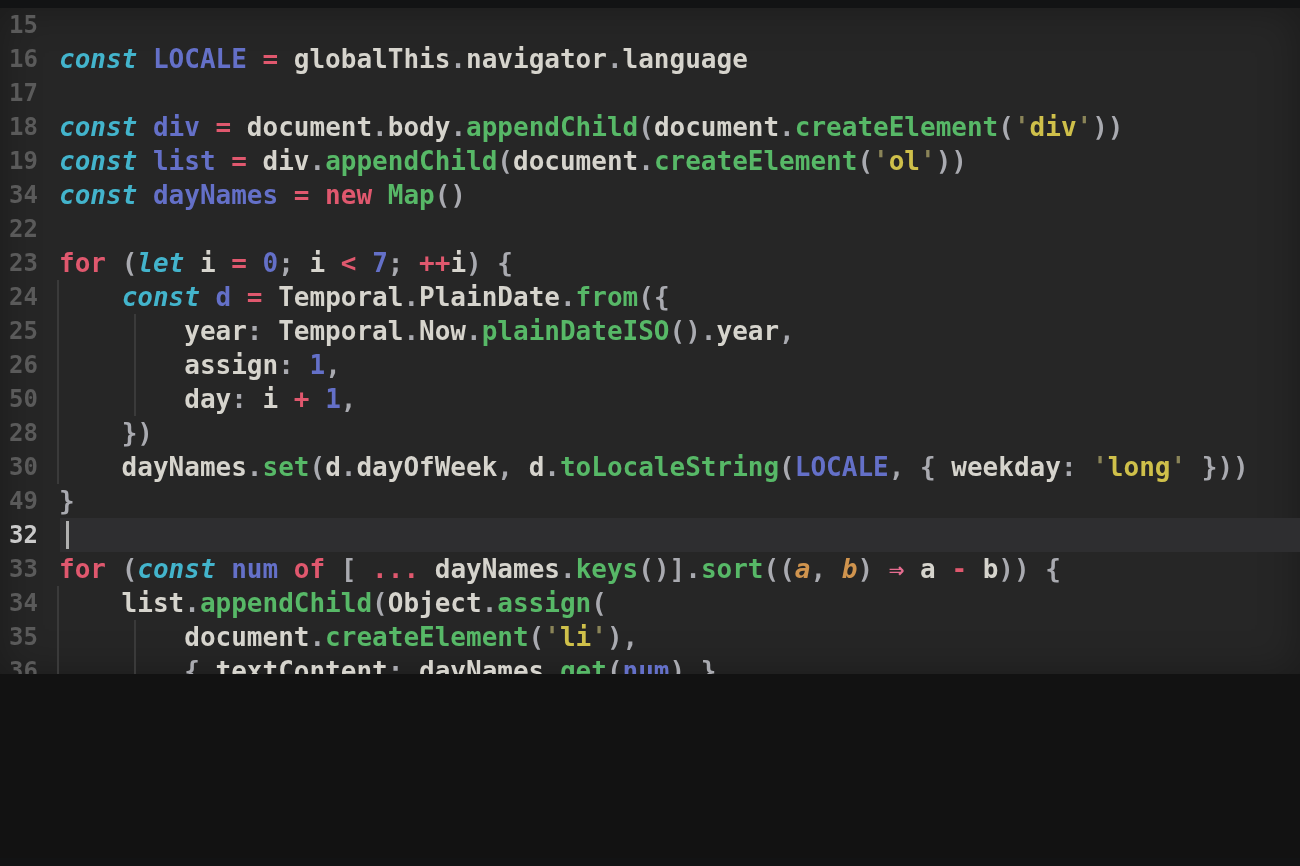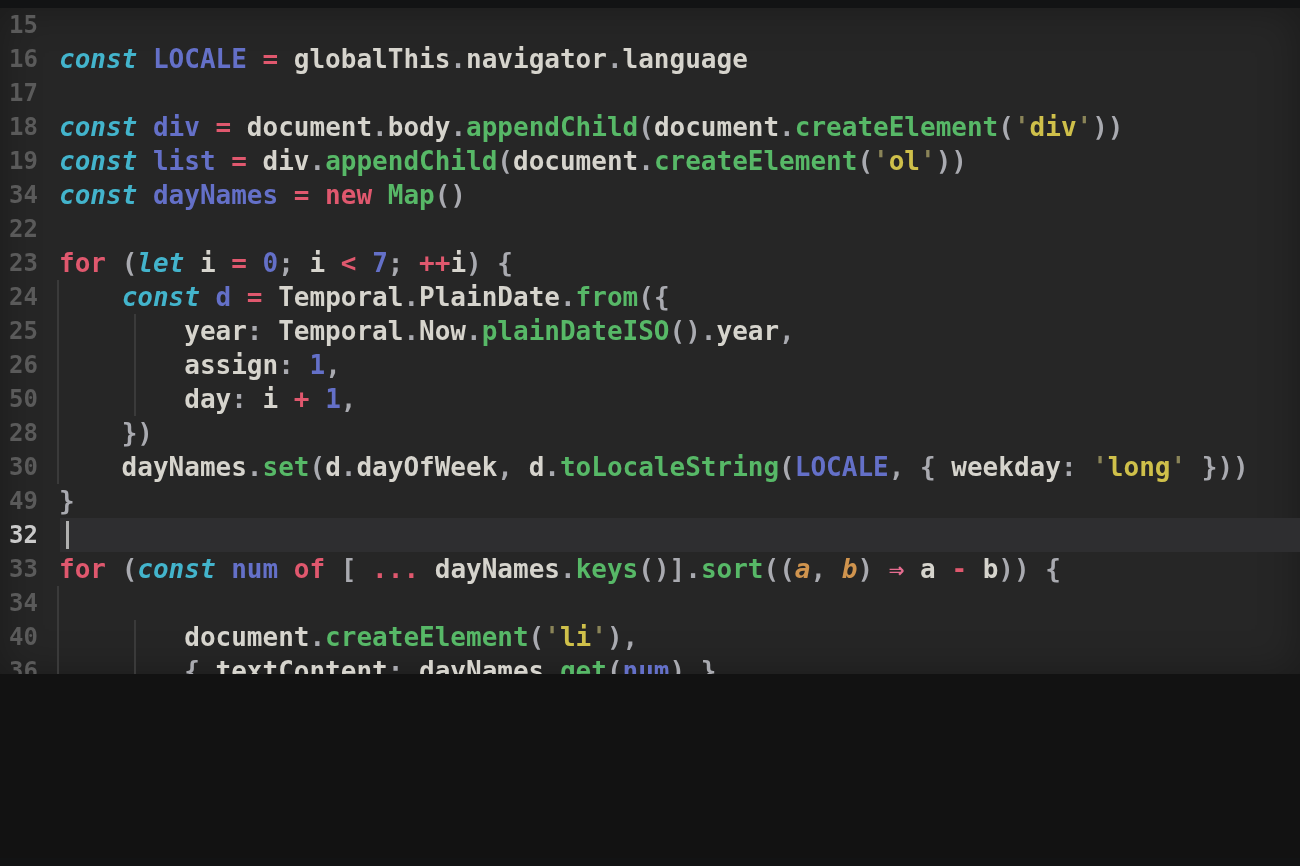--- a/index.html
+++ b/index.html
@@ -70,21 +70,21 @@
         <div class="row"><span class="ln">23</span><span class="code"><span class="tk-o">for </span><span class="tk-p">(</span><span class="tk-k">let </span><span class="tk-t">i </span><span class="tk-o">= </span><span class="tk-n">0</span><span class="tk-p">; </span><span class="tk-t">i </span><span class="tk-o">&lt; </span><span class="tk-n">7</span><span class="tk-p">; </span><span class="tk-o">++</span><span class="tk-t">i</span><span class="tk-p">) {</span></span></div>
         <div class="row"><span class="guide g0"></span><span class="ln">24</span><span class="code"><span class="tk-t">    </span><span class="tk-k">const </span><span class="tk-v">d </span><span class="tk-o">= </span><span class="tk-t">Temporal</span><span class="tk-p">.</span><span class="tk-t">PlainDate</span><span class="tk-p">.</span><span class="tk-f">from</span><span class="tk-p">({</span></span></div>
         <div class="row"><span class="guide g0"></span><span class="guide g1"></span><span class="ln">25</span><span class="code"><span class="tk-t">        year</span><span class="tk-p">: </span><span class="tk-t">Temporal</span><span class="tk-p">.</span><span class="tk-t">Now</span><span class="tk-p">.</span><span class="tk-f">plainDateISO</span><span class="tk-p">().</span><span class="tk-t">year</span><span class="tk-p">,</span></span></div>
         <div class="row"><span class="guide g0"></span><span class="guide g1"></span><span class="ln">26</span><span class="code"><span class="tk-t">        assign</span><span class="tk-p">: </span><span class="tk-n">1</span><span class="tk-p">,</span></span></div>
         <div class="row"><span class="guide g0"></span><span class="guide g1"></span><span class="ln">50</span><span class="code"><span class="tk-t">        day</span><span class="tk-p">: </span><span class="tk-t">i </span><span class="tk-o">+ </span><span class="tk-n">1</span><span class="tk-p">,</span></span></div>
         <div class="row"><span class="guide g0"></span><span class="ln">28</span><span class="code"><span class="tk-t">    </span><span class="tk-p">})</span></span></div>
         <div class="row"><span class="guide g0"></span><span class="ln">30</span><span class="code"><span class="tk-t">    dayNames</span><span class="tk-p">.</span><span class="tk-f">set</span><span class="tk-p">(</span><span class="tk-t">d</span><span class="tk-p">.</span><span class="tk-t">dayOfWeek</span><span class="tk-p">, </span><span class="tk-t">d</span><span class="tk-p">.</span><span class="tk-f">toLocaleString</span><span class="tk-p">(</span><span class="tk-v">LOCALE</span><span class="tk-p">, { </span><span class="tk-t">weekday</span><span class="tk-p">: </span><span class="tk-q">'</span><span class="tk-s">long</span><span class="tk-q">'</span><span class="tk-p"> }))</span></span></div>
         <div class="row"><span class="ln">49</span><span class="code"><span class="tk-p">}</span></span></div>
         <div class="row cur"><span class="ln">32</span><span class="code"></span><span class="caret"></span></div>
         <div class="row"><span class="ln">33</span><span class="code"><span class="tk-o">for </span><span class="tk-p">(</span><span class="tk-k">const </span><span class="tk-v">num </span><span class="tk-o">of </span><span class="tk-p">[ </span><span class="tk-o">... </span><span class="tk-t">dayNames</span><span class="tk-p">.</span><span class="tk-f">keys</span><span class="tk-p">()].</span><span class="tk-f">sort</span><span class="tk-p">((</span><span class="tk-a">a</span><span class="tk-p">, </span><span class="tk-a">b</span><span class="tk-p">) </span><span class="tk-r">⇒ </span><span class="tk-t">a </span><span class="tk-o">- </span><span class="tk-t">b</span><span class="tk-p">)) {</span></span></div>
-        <div class="row"><span class="guide g0"></span><span class="ln">34</span></div>
-        <div class="row"><span class="guide g0"></span><span class="guide g1"></span><span class="ln">40</span><span class="code"><span class="tk-t">        document</span><span class="tk-p">.</span><span class="tk-f">createElement</span><span class="tk-p">(</span><span class="tk-q">'</span><span class="tk-s">li</span><span class="tk-q">'</span><span class="tk-p">),</span></span></div>
+        <div class="row"><span class="guide g0"></span><span class="ln">34</span><span class="code"><span class="tk-t">    list</span><span class="tk-p">.</span><span class="tk-f">appendChild</span><span class="tk-p">(</span><span class="tk-t">Object</span><span class="tk-p">.</span><span class="tk-f">assign</span><span class="tk-p">(</span></span></div>
+        <div class="row"><span class="guide g0"></span><span class="guide g1"></span><span class="ln">35</span><span class="code"><span class="tk-t">        document</span><span class="tk-p">.</span><span class="tk-f">createElement</span><span class="tk-p">(</span><span class="tk-q">'</span><span class="tk-s">li</span><span class="tk-q">'</span><span class="tk-p">),</span></span></div>
         <div class="row"><span class="guide g0"></span><span class="guide g1"></span><span class="ln">36</span><span class="code"><span class="tk-t">        </span><span class="tk-p">{ </span><span class="tk-t">textContent</span><span class="tk-p">: </span><span class="tk-t">dayNames</span><span class="tk-p">.</span><span class="tk-f">get</span><span class="tk-p">(</span><span class="tk-v">num</span><span class="tk-p">) },</span></span></div>
         <div class="row"><span class="ln">60</span><span class="code"><span class="tk-p">}</span></span></div>
         <div class="row"><span class="ln">39</span><span class="code"></span></div>
       </div>
   </div>
   <div class="strip bottom"></div>
 </div>
 
 </body></html>

